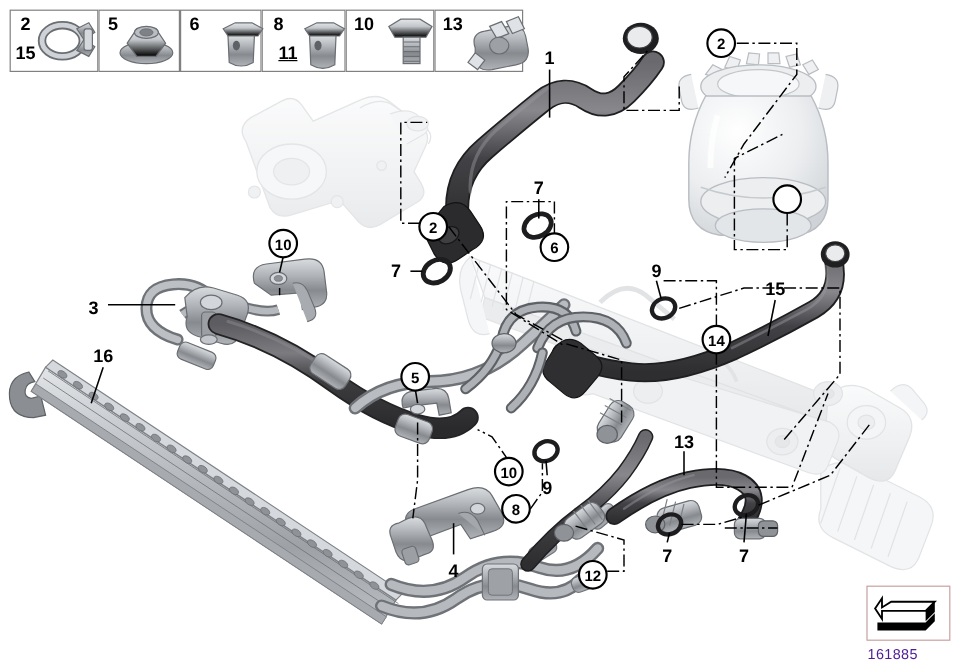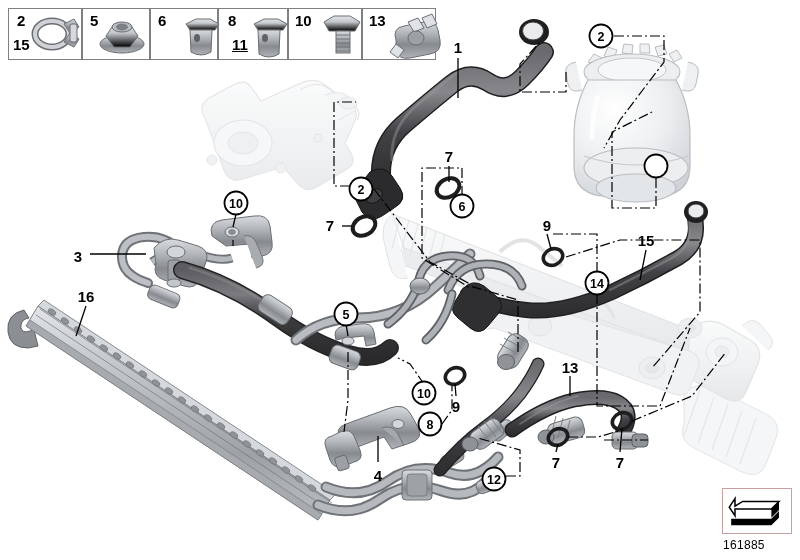--- a/index.html
+++ b/index.html
@@ -8,21 +8,21 @@
   #root{position:absolute;inset:0;width:800px;height:560px;background:#fff;}
   svg#dia{position:absolute;left:0;top:0;width:800px;height:560px;}
 
   
   .legend-box{position:absolute;border:1px solid #808080;background:#fff;box-sizing:border-box;}
   .legend-num{position:absolute;font-weight:bold;font-size:15px;color:#000;line-height:1;}
 
   .callout-txt{font-family:"Liberation Sans",sans-serif;font-weight:bold;font-size:15px;fill:#000;}
   .callout-circ-txt{font-family:"Liberation Sans",sans-serif;font-weight:bold;font-size:12.5px;fill:#000;}
 
-  #partnum{position:absolute;left:723px;top:538px;font-size:12px;color:#000000;letter-spacing:.3px;}
+  #partnum{position:absolute;left:723px;top:538px;font-size:12px;color:#4c1d95;letter-spacing:.3px;}
   #arrowbox{position:absolute;left:722px;top:488px;width:70px;height:46px;border:1px solid #c9a0a0;background:#fff;box-sizing:border-box;}
 </style>
 </head>
 <body>
 
 <div id="root">
 
   <div class="legend-box" style="left:8px;top:8px;width:74px;height:52px;"></div>
   <div class="legend-box" style="left:82px;top:8px;width:68px;height:52px;"></div>
   <div class="legend-box" style="left:150px;top:8px;width:68px;height:52px;"></div>

